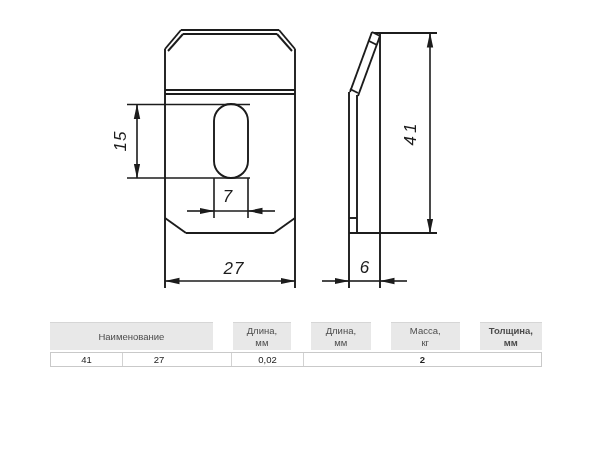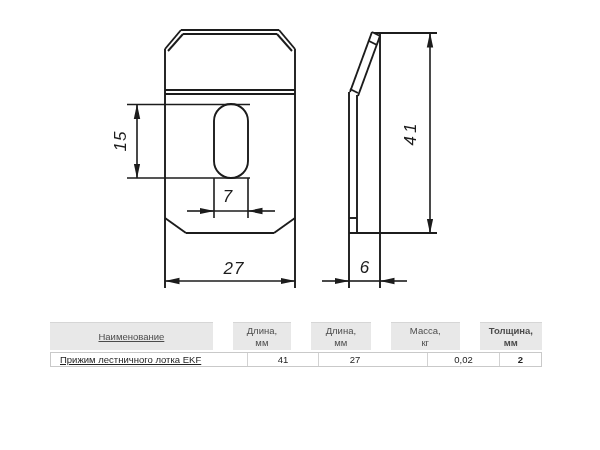--- a/index.html
+++ b/index.html
@@ -13,21 +13,21 @@
   .dim-text{font:italic 17px "Liberation Sans",sans-serif;fill:#1c1c1c;letter-spacing:1px;}
   .dim-text.sp{letter-spacing:3px;}
 
   
   .tbl{position:absolute;left:50px;top:322px;width:492px;}
   .tbl-header{display:flex;height:28px;}
   .th{background:#e8e8e8;border-top:1px solid #d6d6d6;box-sizing:border-box;
       display:flex;flex-direction:column;align-items:center;justify-content:center;
       font-size:9.5px;line-height:1.25;color:#4c4c4c;}
   .th + .th{margin-left:20px;}
-  .c0{width:196px;text-decoration:underline;}.c1{width:70px;}.c2{width:72px;}.c3{width:83px;}.c4{width:75px;font-weight:bold;}
+  .c0{width:196px;}.c1{width:70px;}.c2{width:72px;}.c3{width:83px;}.c4{width:75px;font-weight:bold;}
   .tbl-row{display:flex;height:15px;margin-top:2px;box-sizing:border-box;
            border:1px solid #c9c9c9;background:#fff;}
   .td{box-sizing:border-box;font-size:9.5px;color:#222;
       display:flex;align-items:center;justify-content:center;}
   .td.c0{width:196px;justify-content:flex-start;padding-left:9px;}
   .td.c1{width:71px;}.td.c2{width:73px;}.td.c3{width:72px;margin-left:36px;}
   .td.c4{flex:1;}
   .td + .td{border-left:1px solid #d2d2d2;}
 </style>
 </head>
@@ -125,21 +125,20 @@
       <div class="th c3">
         <span>Масса,</span>
         <span>кг</span>
       </div>
       <div class="th c4">
         <span>Толщина,</span>
         <span>мм</span>
       </div>
     </div>
     <div class="tbl-row">
-      <div class="td c0">Прижим лестничного лотка EKF</div>
       <div class="td c1">41</div>
       <div class="td c2">27</div>
       <div class="td c3">0,02</div>
       <div class="td c4">2</div>
     </div>
   </div>
 
 </div>
 
 </body></html>

